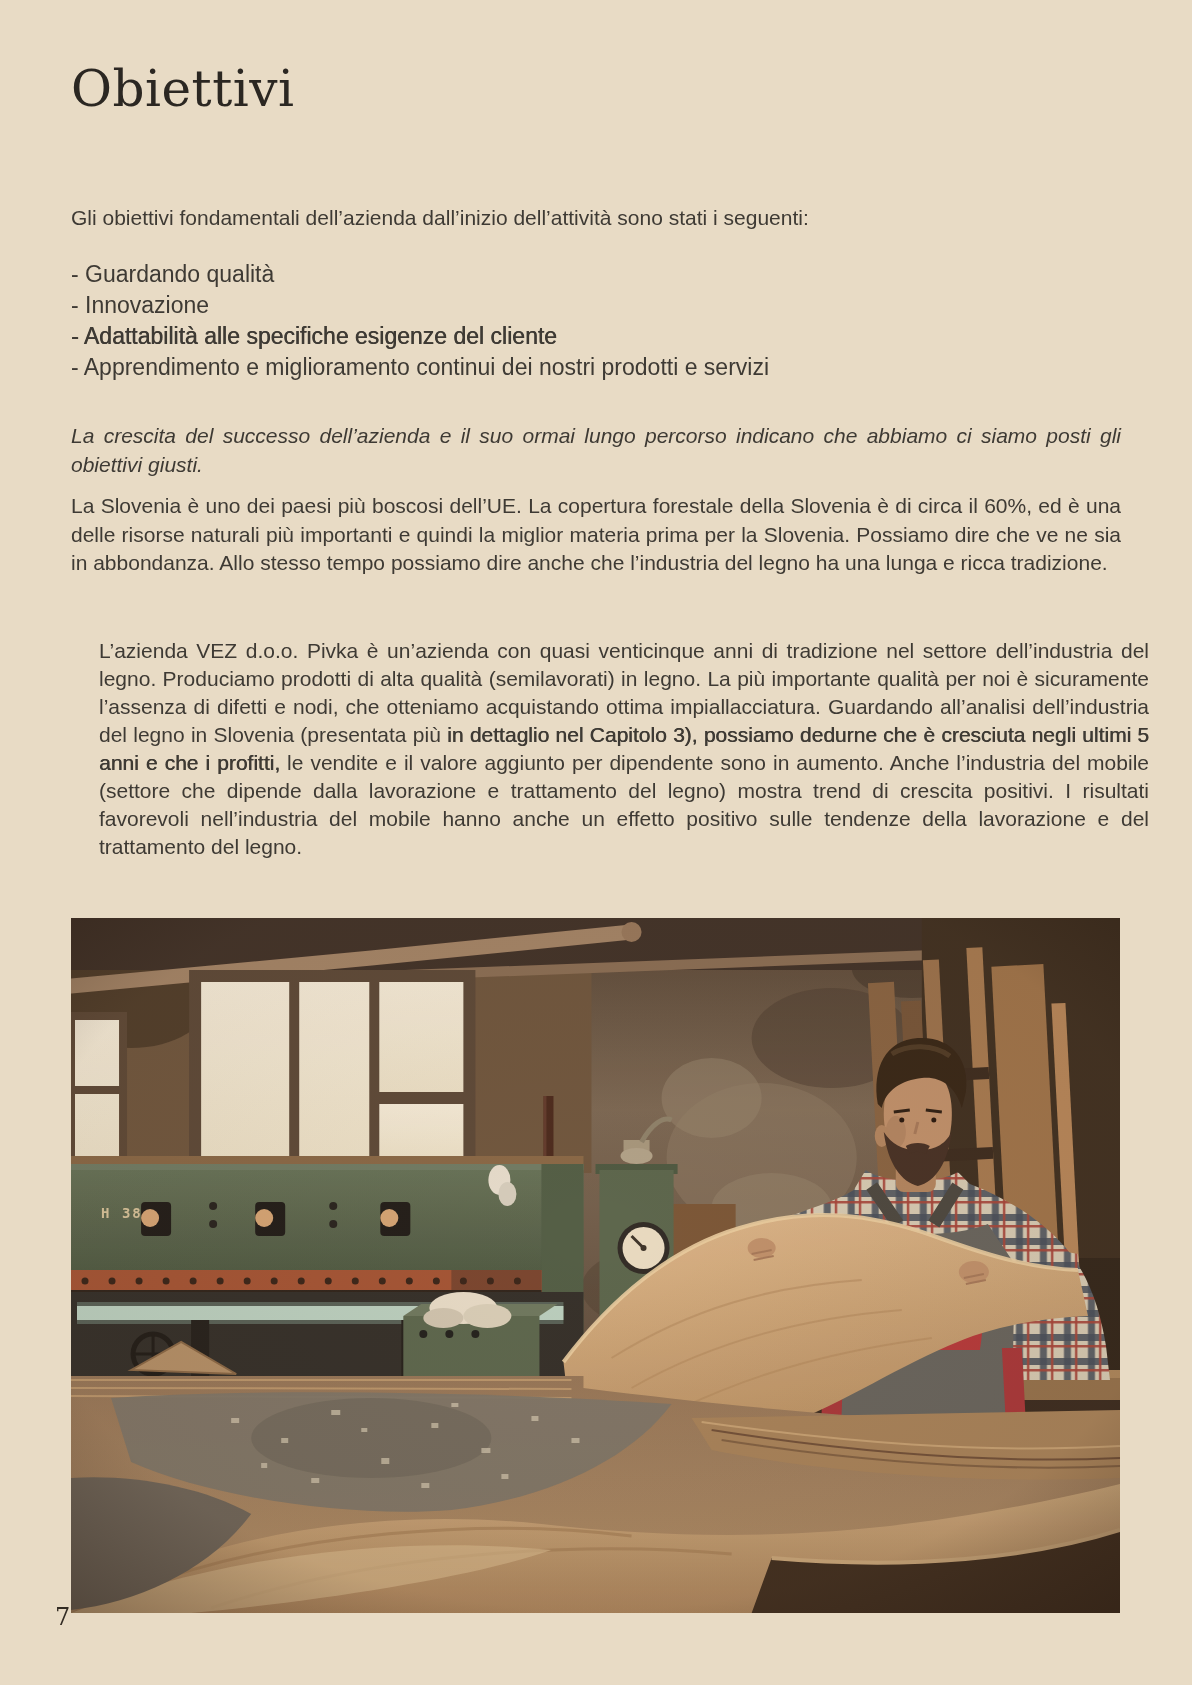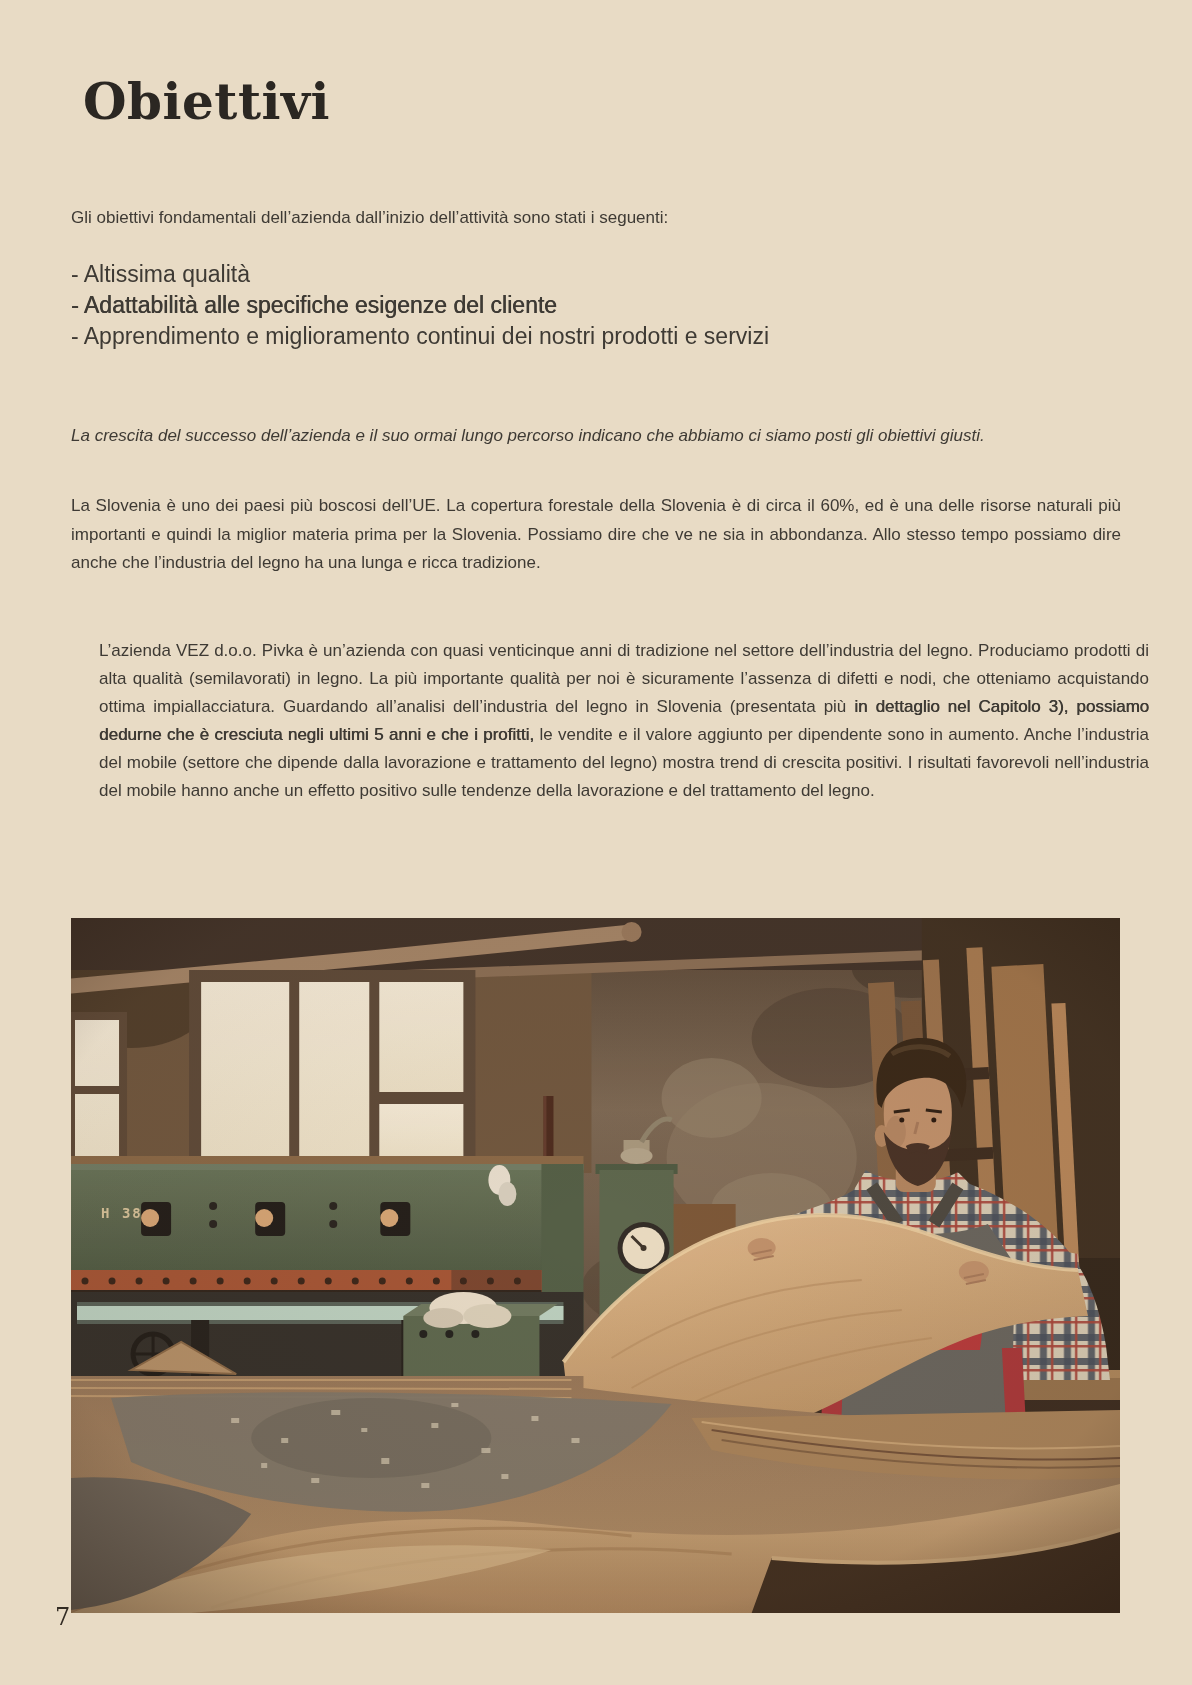--- a/index.html
+++ b/index.html
@@ -2,27 +2,27 @@
 <html lang="it"><head>
 <meta charset="utf-8">
 <style>
   html,body{margin:0;padding:0;background:#e8dbc5;}
   .page{
     position:relative;width:1192px;height:1685px;background:#e8dbc5;
     font-family:"Liberation Sans",sans-serif;color:#3e3a34;overflow:hidden;
   }
   .block{position:absolute;left:71px;width:1050px;}
   h1.title{
-    font-family:"DejaVu Serif","Liberation Serif",serif;font-weight:700;
-    font-size:50px;color:#2b2722;margin:12px;letter-spacing:.5px;
+    font-family:"DejaVu Serif","Liberation Serif",serif;font-weight:400;
+    font-size:50px;color:#2b2722;margin:0;letter-spacing:.5px;
   }
   .t-title{top:60px;}
   .intro{top:203px;font-size:23px;line-height:29px;}
   ul.objectives{top:259px;font-size:23px;line-height:31px;list-style:none;margin:0;padding:0;}
-  .p-body{font-size:17px;margin:0;}
+  .p-body{font-size:21px;margin:0;}
   .p-just{text-align:justify;}
   .growth{top:422px;line-height:28.5px;font-style:italic;}
   .slovenia{top:492px;line-height:28.5px;}
   .company{top:637px;line-height:28px;margin-left:28px;}
   .semibold{text-shadow:.5px 0 0 currentColor;}
   .photo{
     position:absolute;left:71px;top:918px;width:1049px;height:695px;
     overflow:hidden;background:#6a5743;
   }
   .photo svg{display:block;width:1049px;height:695px;}
@@ -34,21 +34,22 @@
 </head>
 <body>
 
 <div class="page">
 
   <h1 class="block title t-title">Obiettivi</h1>
 
   <p class="block p-body intro">Gli obiettivi fondamentali dell’azienda dall’inizio dell’attività sono stati i seguenti:</p>
 
   <ul class="block objectives">
-    <li>- Altissima qualità</li>
+    <li>- Guardando qualità</li>
+    <li>- Innovazione</li>
     <li class="semibold">- Adattabilità alle specifiche esigenze del cliente</li>
     <li>- Apprendimento e miglioramento continui dei nostri prodotti e servizi</li>
   </ul>
 
   <p class="block p-body p-just growth">La crescita del successo dell’azienda e il suo ormai lungo percorso indicano che abbiamo ci siamo posti gli obiettivi giusti.</p>
 
   <p class="block p-body p-just slovenia">La Slovenia è uno dei paesi più boscosi dell’UE. La copertura forestale della Slovenia è di circa il 60%, ed è una delle risorse naturali più importanti e quindi la miglior materia prima per la Slovenia. Possiamo dire che ve ne sia in abbondanza. Allo stesso tempo possiamo dire anche che l’industria del legno ha una lunga e ricca tradizione.</p>
 
   <p class="block p-body p-just company"><span>L’azienda VEZ d.o.o. Pivka è un’azienda con quasi venticinque anni di tradizione nel settore dell’industria del legno. Produciamo prodotti di alta qualità (semilavorati) in legno. La più importante qualità per noi è sicuramente l’assenza di difetti e nodi, che otteniamo acquistando ottima impiallacciatura. Guardando all’analisi dell’industria del legno in Slovenia (presentata più </span><span class="semibold">in dettaglio nel Capitolo 3), possiamo dedurne che è cresciuta negli ultimi 5 anni e che i profitti, </span><span>le vendite e il valore aggiunto per dipendente sono in aumento. Anche l’industria del mobile (settore che dipende dalla lavorazione e trattamento del legno) mostra trend di crescita positivi. I risultati favorevoli nell’industria del mobile hanno anche un effetto positivo sulle tendenze della lavorazione e del trattamento del legno.</span></p>
 

